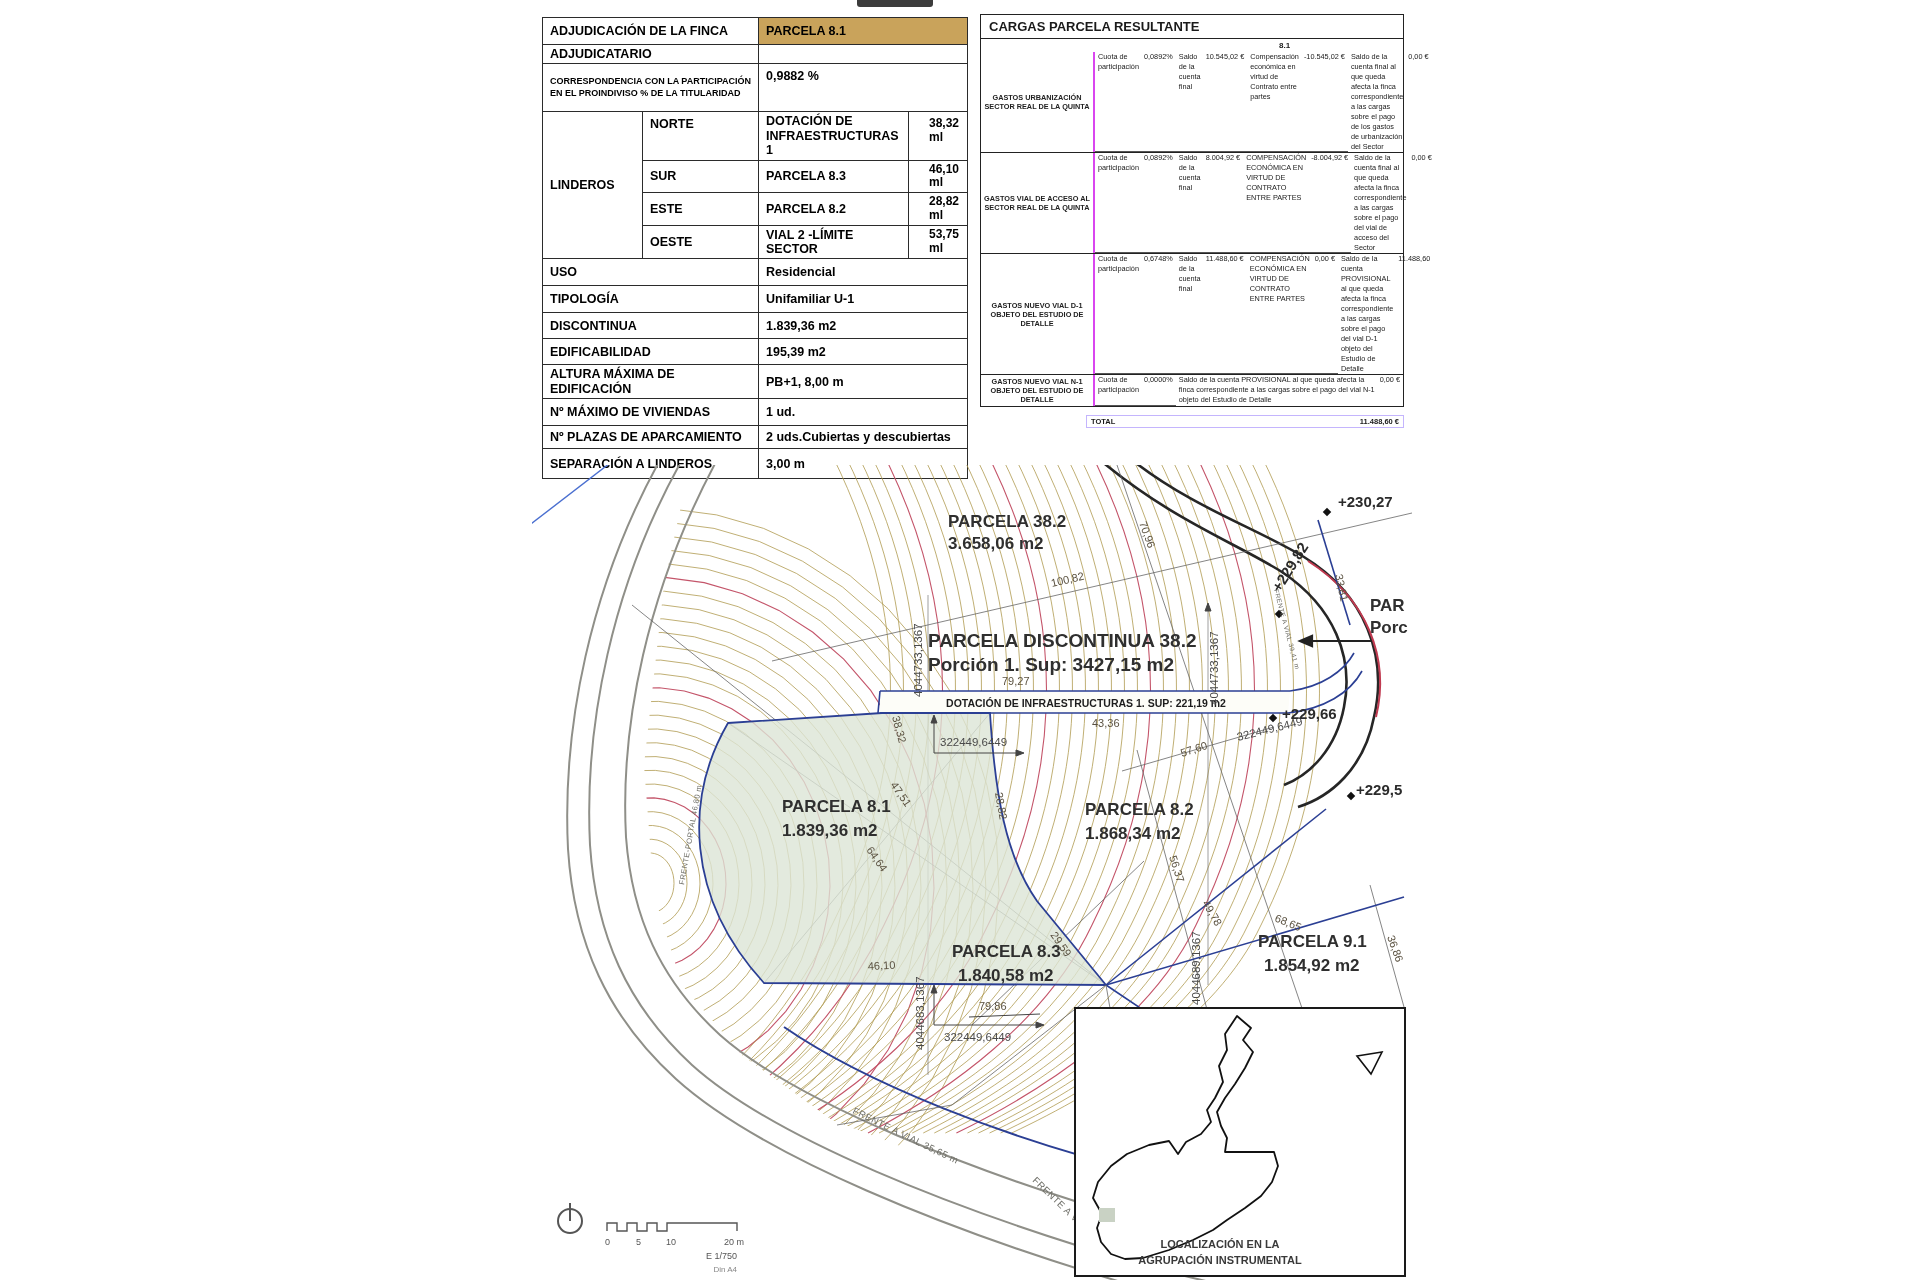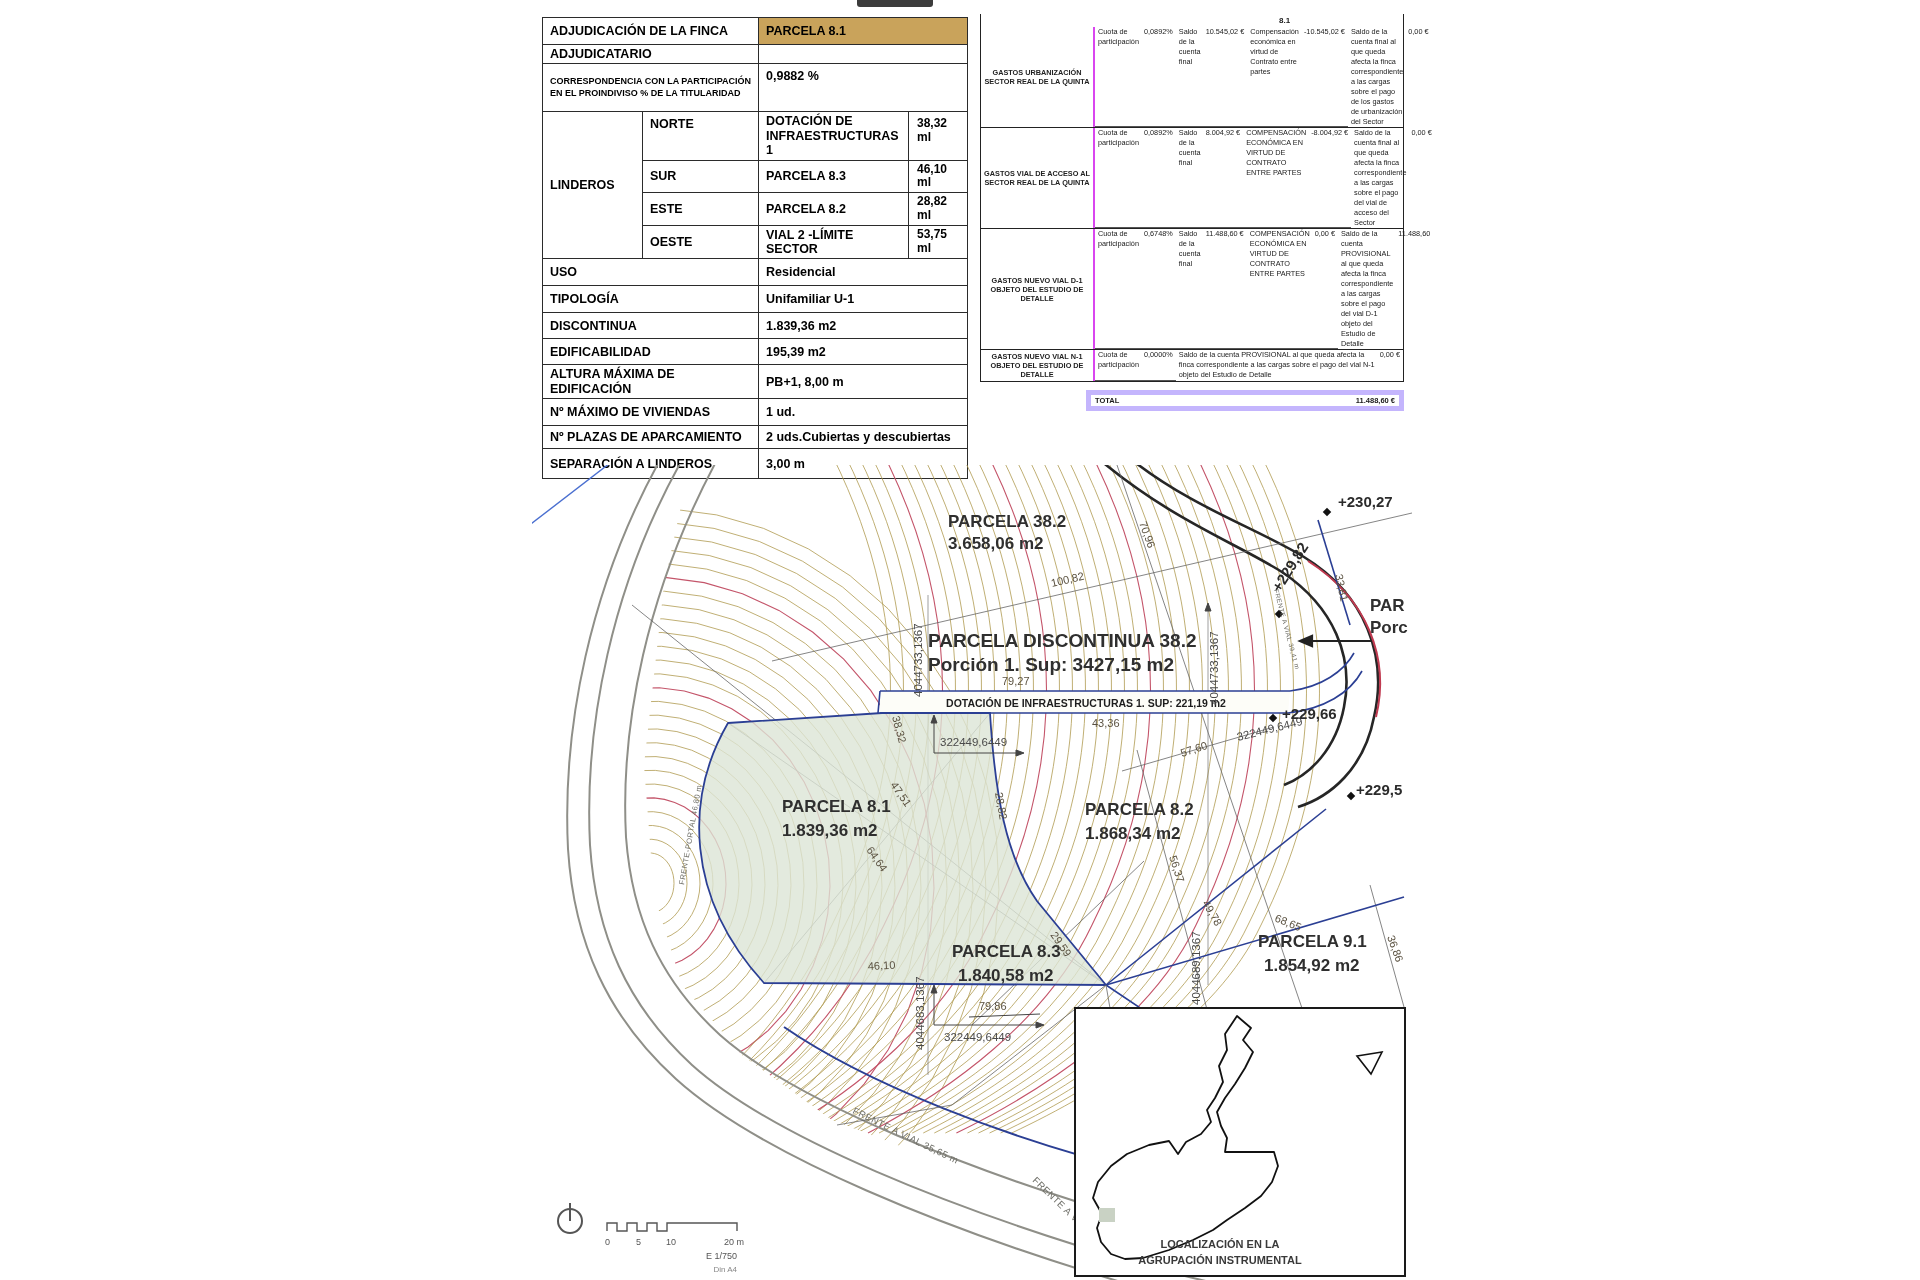--- a/index.html
+++ b/index.html
@@ -7,37 +7,37 @@
        font-family:"Liberation Sans",sans-serif;color:#1a1a1a;}
   .topbar{position:absolute;left:857px;top:0;width:76px;height:7px;background:#3c3c3c;border-radius:0 0 3px 3px;}
 
   
   table.finca{position:absolute;left:542px;top:17px;width:425px;border-collapse:collapse;table-layout:fixed;}
   table.finca td{border:1.5px solid #2b2b2b;padding:2px 7px;font-size:12.5px;font-weight:700;
                  color:#000000;vertical-align:middle;line-height:1.15;}
   table.finca td.val{font-weight:600;}
   table.finca td.gold{background:#c9a35b;}
   table.finca td.small{font-size:9px;line-height:1.3;}
-  table.finca td.len{padding:2px 8px;font-size:12px;}
+  table.finca td.len{padding:2px 20px;font-size:12px;}
 
   
   .cargas{position:absolute;left:980px;top:14px;width:424px;}
   .cargas-title{border:1.5px solid #222;padding:4px 8px;font-weight:700;font-size:13px;}
   .cargas-colhead{position:relative;height:13px;border-left:1.5px solid #222;border-right:1.5px solid #222;}
   .cargas-colhead span{position:absolute;left:298px;top:2px;font-size:8px;font-weight:700;}
   .csec{display:flex;border:1px solid #222;border-top:none;}
   .csec:first-of-type{border-top:1.5px solid #222;}
   .sec-name{width:106px;min-width:106px;border-right:2px solid #d946ef;display:flex;align-items:center;
             justify-content:center;text-align:center;font-size:7.3px;font-weight:700;padding:2px 3px;color:#222;}
   .sec-rows{flex:1;display:flex;}
   .crow{display:flex;align-items:flex-start;border-bottom:1px solid #555;padding:0 3px;min-height:10px;}
   .crow:last-child{border-bottom:none;}
   .crow .cl{flex:1;font-size:7.3px;line-height:10px;padding-right:5px;}
   .crow .cv{font-size:7.3px;line-height:10px;white-space:nowrap;}
-  .cargas-total{margin:8px 0 0 106px;border:5px solid #c4b5fd;display:flex;justify-content:space-between;
+  .cargas-total{margin:8px 0 0 106px;border:1px solid #c4b5fd;display:flex;justify-content:space-between;
                 padding:1px 4px;font-size:7.5px;font-weight:600;}
 
   
   svg.map{position:absolute;left:532px;top:465px;}
   svg.map text{font-family:"Liberation Sans",sans-serif;}
   .ct{stroke:#b09a50;stroke-width:.8;fill:none;}
   .cr{stroke:#c4556a;stroke-width:1.1;fill:none;}
   .rd{stroke:#8f8f88;stroke-width:2;fill:none;}
   .rdk{stroke:#262626;stroke-width:2.6;fill:none;}
   .rrd{stroke:#c03a50;stroke-width:2;fill:none;}
@@ -129,20 +129,21 @@
     <td colspan="2" class="val">2 uds.Cubiertas y descubiertas</td>
   </tr>
   <tr style="height:30px">
     <td colspan="2">SEPARACIÓN A LINDEROS</td>
     <td colspan="2" class="val">3,00 m</td>
   </tr>
 </tbody>
   </table>
 
 <div class="cargas">
+  <div class="cargas-title">CARGAS PARCELA RESULTANTE</div>
   <div class="cargas-colhead">
     <span>8.1</span>
   </div>
 
   <div class="csec">
     <div class="sec-name">GASTOS URBANIZACIÓN SECTOR REAL DE LA QUINTA</div>
     <div class="sec-rows">
       <div class="crow">
           <span class="cl">Cuota de participación</span>
           <span class="cv">0,0892%</span>

